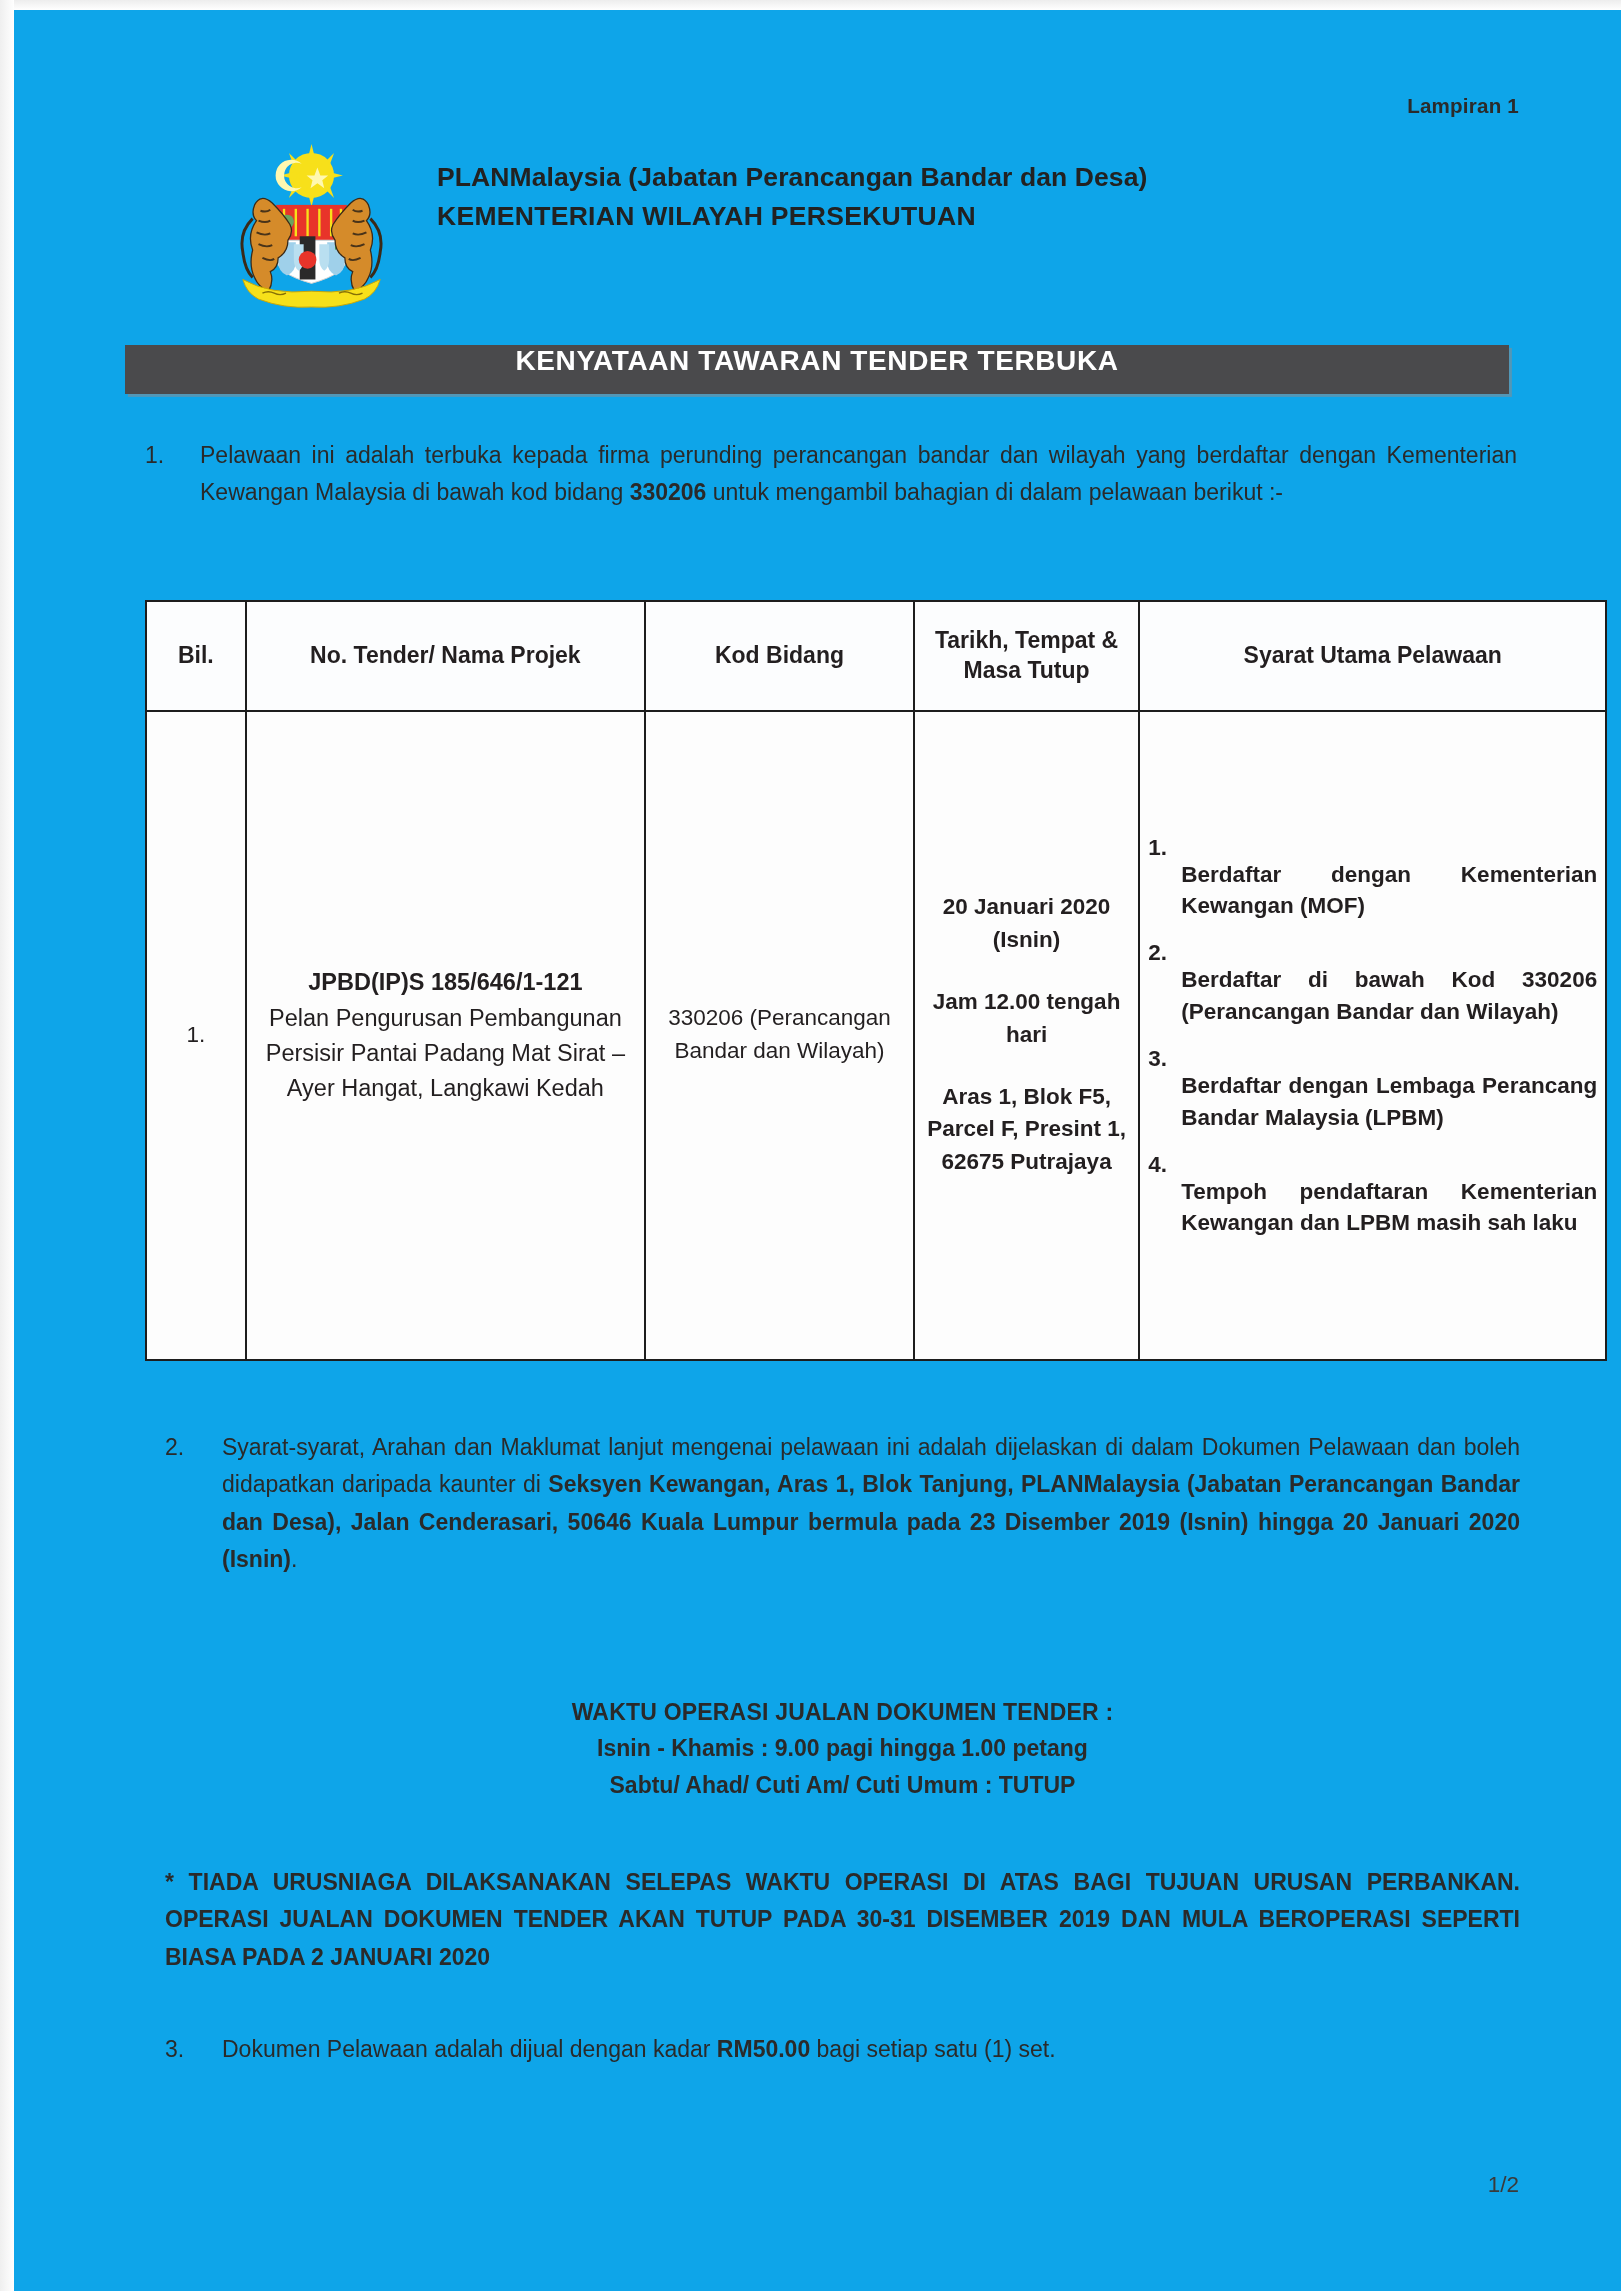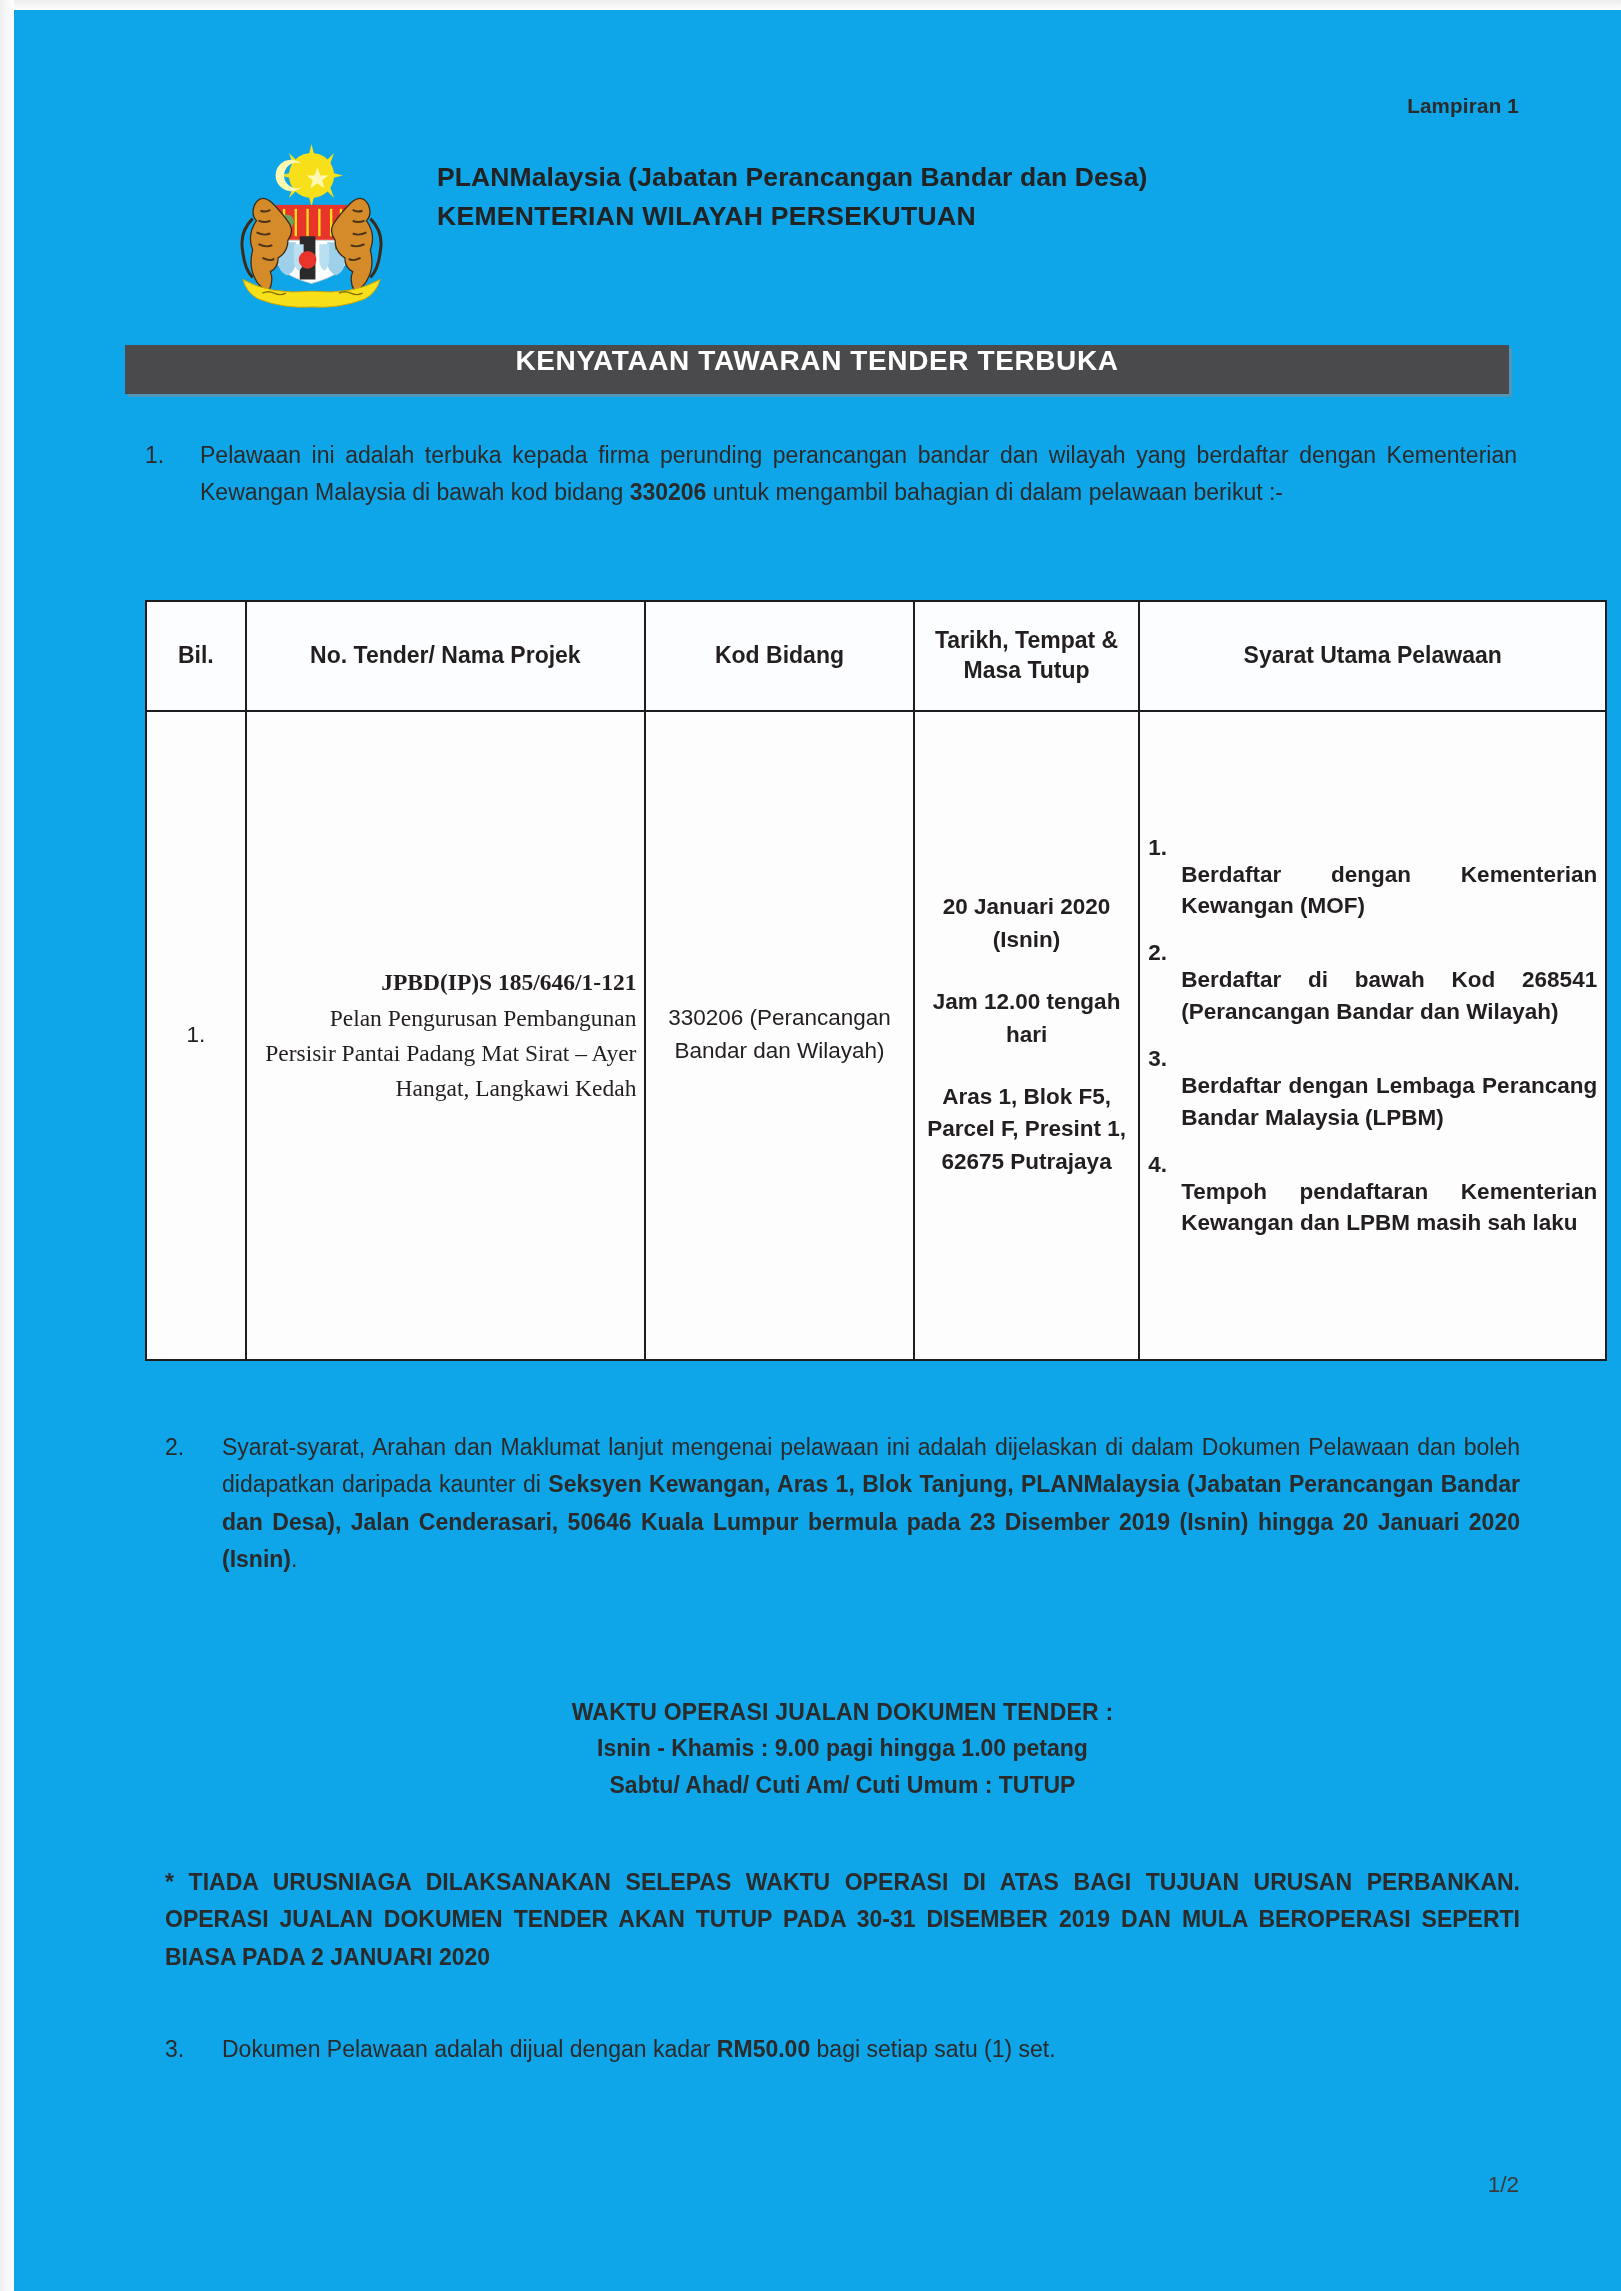--- a/index.html
+++ b/index.html
@@ -153,23 +153,22 @@
     height: 635px;
     font-size: 22.5px;
     line-height: 1.46;
   }
   .cell-bil {
     text-align: center;
     font-weight: normal;
     font-size: 23.5px;
   }
   .cell-tender {
-    text-align: right;
+    text-align: center;
     line-height: 1.42;
-    font-family: Liberation Serif, serif;
   }
   .cell-tender .tender-no {
     font-weight: bold;
     font-size: 23.5px;
     display: block;
     margin-bottom: 2px;
   }
   .cell-tender .tender-name {
     font-size: 23.5px;
   }
@@ -389,21 +388,21 @@
           <span class="blk">Aras 1, Blok F5, Parcel F, Presint 1, 62675 Putrajaya</span>
         </td>
         <td class="cell-syarat">
           <ul class="syarat-list">
             <li>
               <span class="li-num">1.</span>
               <span class="li-txt">Berdaftar dengan Kementerian Kewangan (MOF)</span>
             </li>
             <li>
               <span class="li-num">2.</span>
-              <span class="li-txt">Berdaftar di bawah Kod 268541 (Perancangan Bandar dan Wilayah)</span>
+              <span class="li-txt">Berdaftar di bawah Kod 330206 (Perancangan Bandar dan Wilayah)</span>
             </li>
             <li>
               <span class="li-num">3.</span>
               <span class="li-txt">Berdaftar dengan Lembaga Perancang Bandar Malaysia (LPBM)</span>
             </li>
             <li>
               <span class="li-num">4.</span>
               <span class="li-txt">Tempoh pendaftaran Kementerian Kewangan dan LPBM masih sah laku</span>
             </li>
           </ul>

